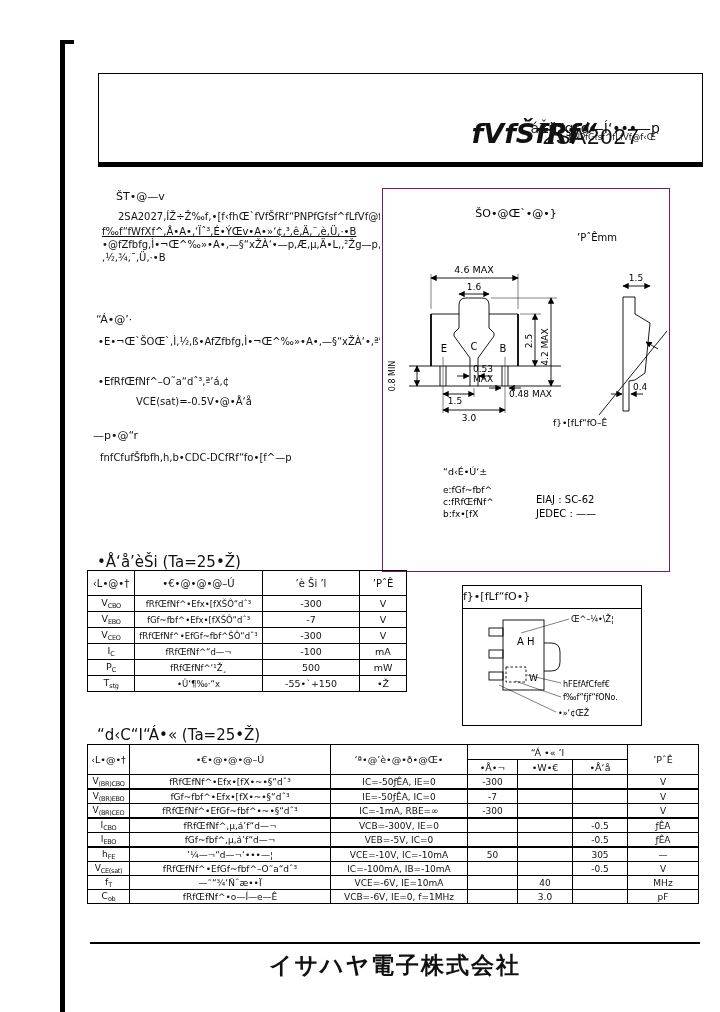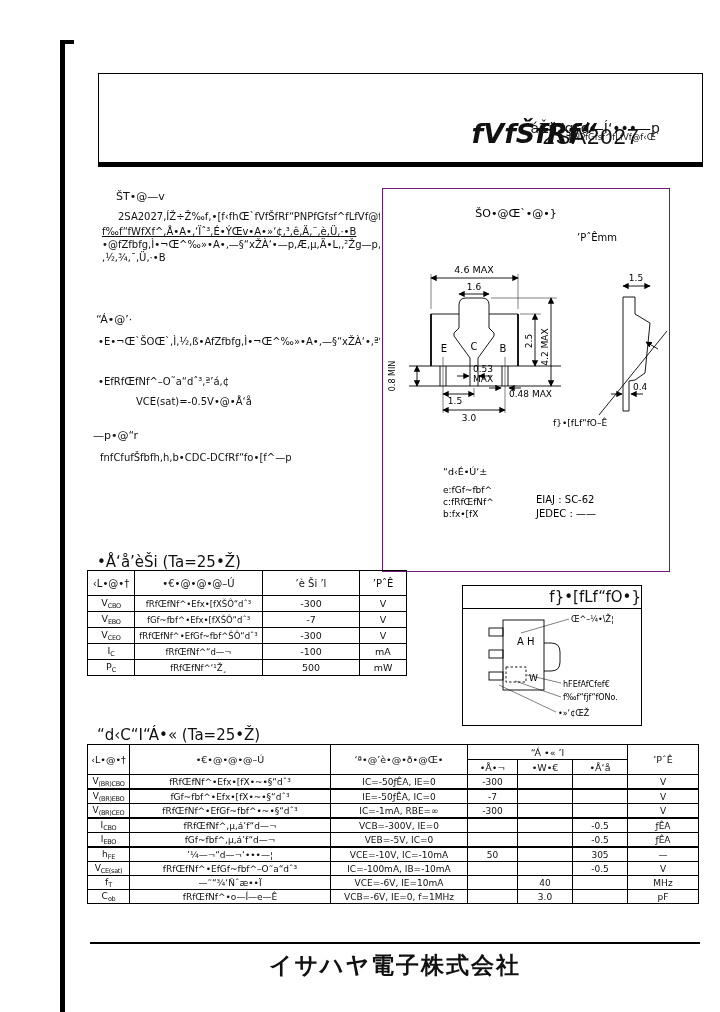--- a/index.html
+++ b/index.html
@@ -16,21 +16,21 @@
   .sub-big{position:absolute;right:105px;top:44px;font-size:27px;font-weight:bold;font-style:italic;font-family:"DejaVu Sans",sans-serif;}
   .sub-s1{position:absolute;right:42px;top:46px;font-size:14px;}
   .sub-s2{position:absolute;right:42px;top:58px;font-size:8.5px;}
   
   .h-jp{font-size:11px;}
   .body-jp{font-size:10px;}
   .clipwrap{left:90px;top:190px;width:290px;height:290px;overflow:hidden;}
   
   .figbox{left:382px;top:188px;width:286px;height:382px;border:1px solid #701a75;}
   .markbox{left:462px;top:585px;width:178px;height:139px;border:1px solid #000;}
-  .markbox .mtitle{height:22px;line-height:22px;text-align:right;border-bottom:1px solid #000;font-size:15px;}
+  .markbox .mtitle{height:22px;line-height:22px;text-align:left;border-bottom:1px solid #000;font-size:11px;}
   
   table{border-collapse:collapse;table-layout:fixed;}
   .dtable{position:absolute;border:1px solid #000;font-size:9.5px;}
   .dtable th,.dtable td{border:1px solid #000;padding:0 3px;overflow:hidden;white-space:nowrap;}
   .dtable th{font-weight:normal;text-align:center;font-size:10px;}
   .t1{left:87px;top:570px;width:320px;}
   .t1 th{height:24px;}
   .t1 td{height:15px;}
   .t2{left:87px;top:744px;width:611px;}
   .t2 th{height:14px;font-size:9.5px;}
@@ -233,20 +233,26 @@
     <td class="symcell"><span>I</span><span class="symsub">C</span></td>
     <td class="l itemcell">fRfŒfNf^“d—¬</td>
     <td class="c">-100</td>
     <td class="c">mA</td>
   </tr>
   <tr>
     <td class="symcell"><span>P</span><span class="symsub">C</span></td>
     <td class="l itemcell">fRfŒfNf^‘¹Ž¸</td>
     <td class="c">500</td>
     <td class="c">mW</td>
+  </tr>
+  <tr>
+    <td class="symcell"><span>T</span><span class="symsub">stg</span></td>
+    <td class="l itemcell">•Û‘¶‰·“x</td>
+    <td class="c">-55•`+150</td>
+    <td class="c">•Ž</td>
   </tr>
 </tbody>
   </table>
 
 <div class="abs markbox">
   <div class="mtitle">f}•[fLf“fO•}</div>
   <svg width="176" height="114" viewBox="0 0 176 114">
     <g>
       <rect class="ln" x="40" y="11" width="41" height="70"></rect>
       <rect class="ln" x="26" y="19" width="14" height="8"></rect>

